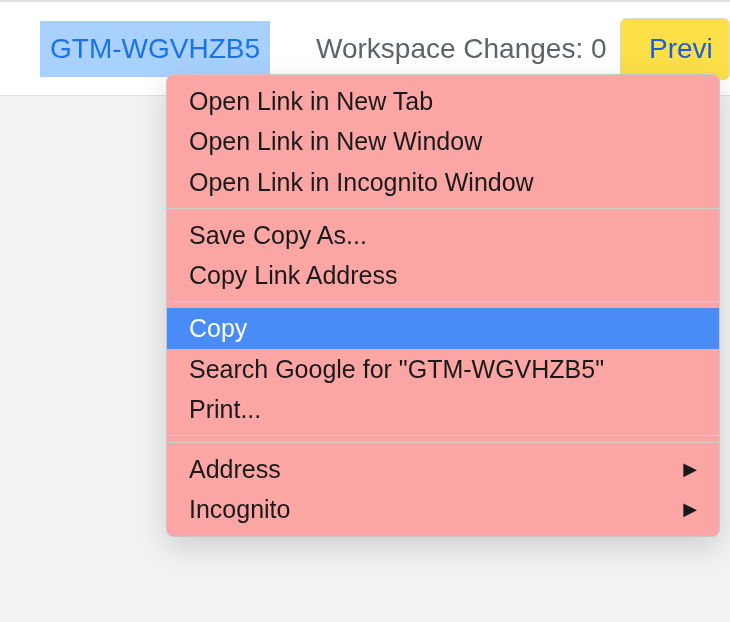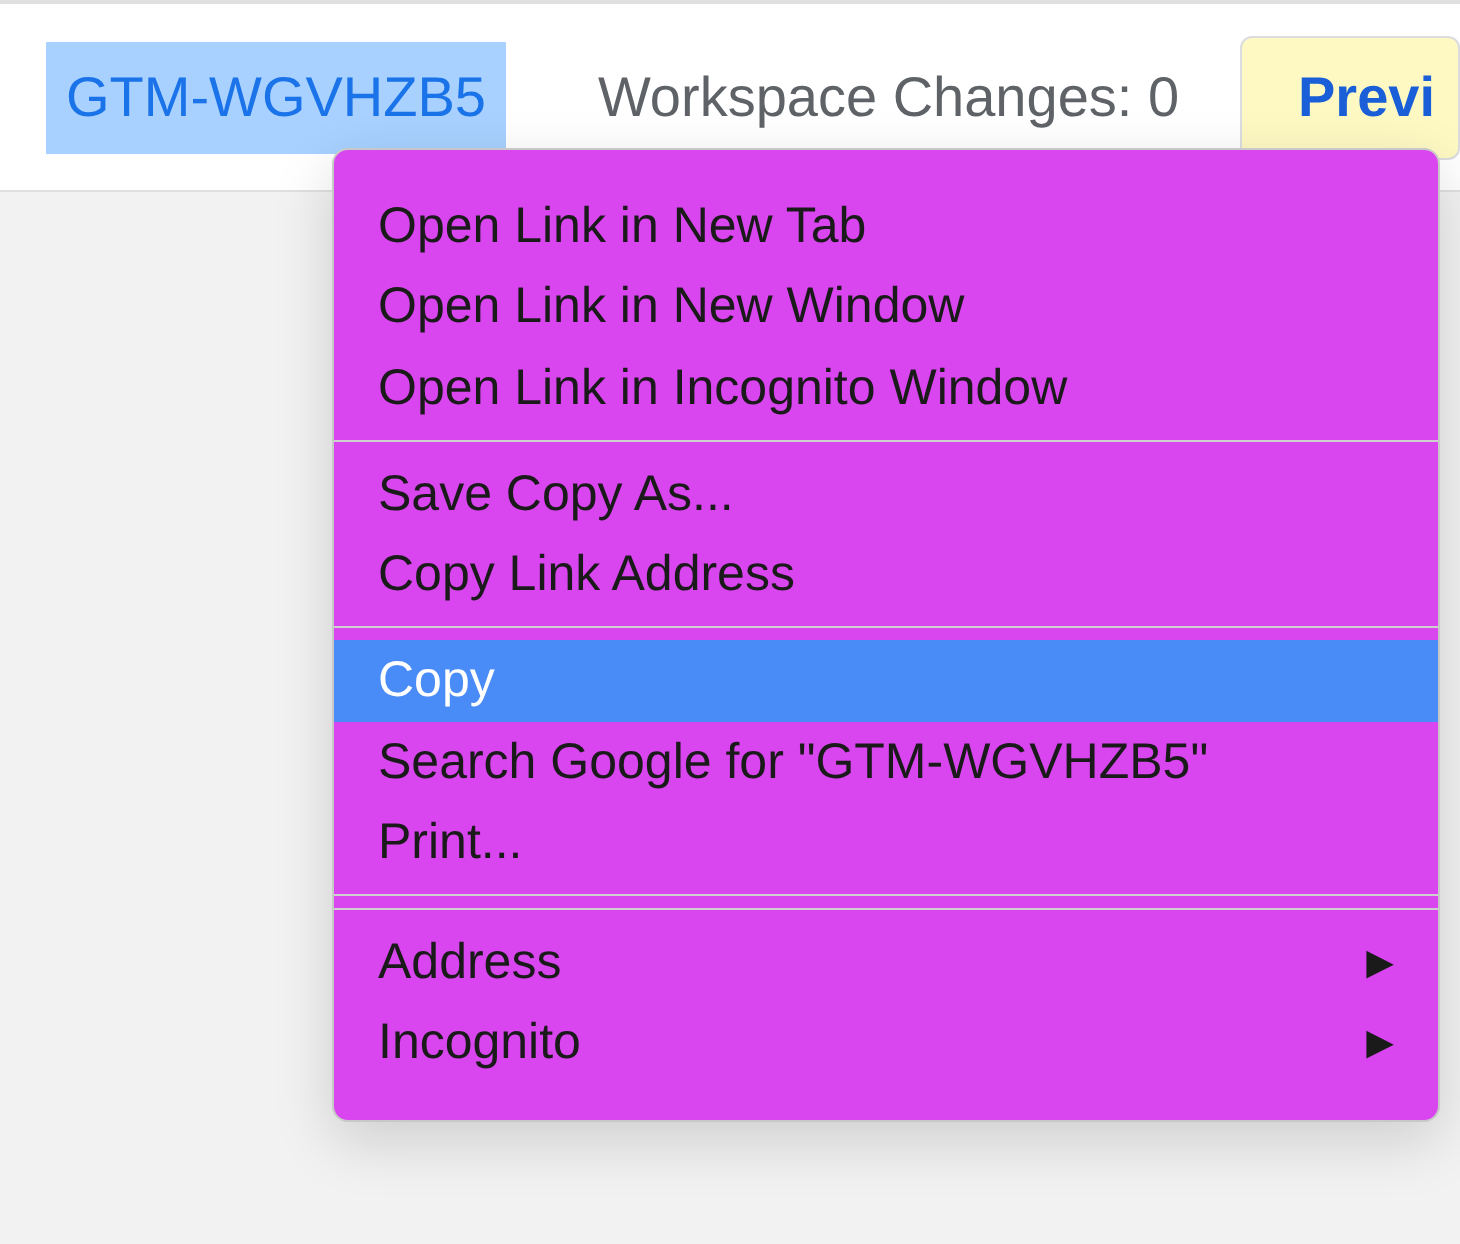--- a/index.html
+++ b/index.html
@@ -23,56 +23,56 @@
       display: flex;
       align-items: center;
       padding: 0 0 0 0;
       position: relative;
     }
     .gtm-id {
       background: #a8d1ff;
       color: #1a73e8;
       font-size: 28px;
       padding: 12px 10px 12px 10px;
-      margin-left: 23px;
+      margin-left: 40px;
       letter-spacing: 0px;
       font-weight: 400;
     }
     .workspace-changes {
       color: #5f6368;
       font-size: 28px;
       margin-left: 46px;
       font-weight: 400;
     }
     .preview-btn {
       position: absolute;
       right: 0;
       top: 50%;
       transform: translateY(-50%);
       border: 1px solid #dadce0;
       border-radius: 6px;
       padding: 14px 0 14px 28px;
       color: #1a5fd8;
       font-size: 28px;
-      font-weight: 700;
-      background: #fef9c3;
+      font-weight: 400;
+      background: #fde047;
       overflow: hidden;
       white-space: nowrap;
       width: 110px;
     }
     .context-menu {
       position: absolute;
       top: 74px;
       left: 166px;
       width: 554px;
-      background: #d946ef;
+      background: #fca5a5;
       border: 1px solid #c8c8c8;
       border-radius: 8px;
       box-shadow: 0 10px 30px rgba(0,0,0,0.15);
-      padding: 18px 0;
+      padding: 6px 0;
       overflow: hidden;
     }
     .menu-item {
       padding: 2px 22px 2px 22px;
       font-size: 25px;
       color: #1a1a1a;
       cursor: default;
       display: flex;
       align-items: center;
       justify-content: space-between;

